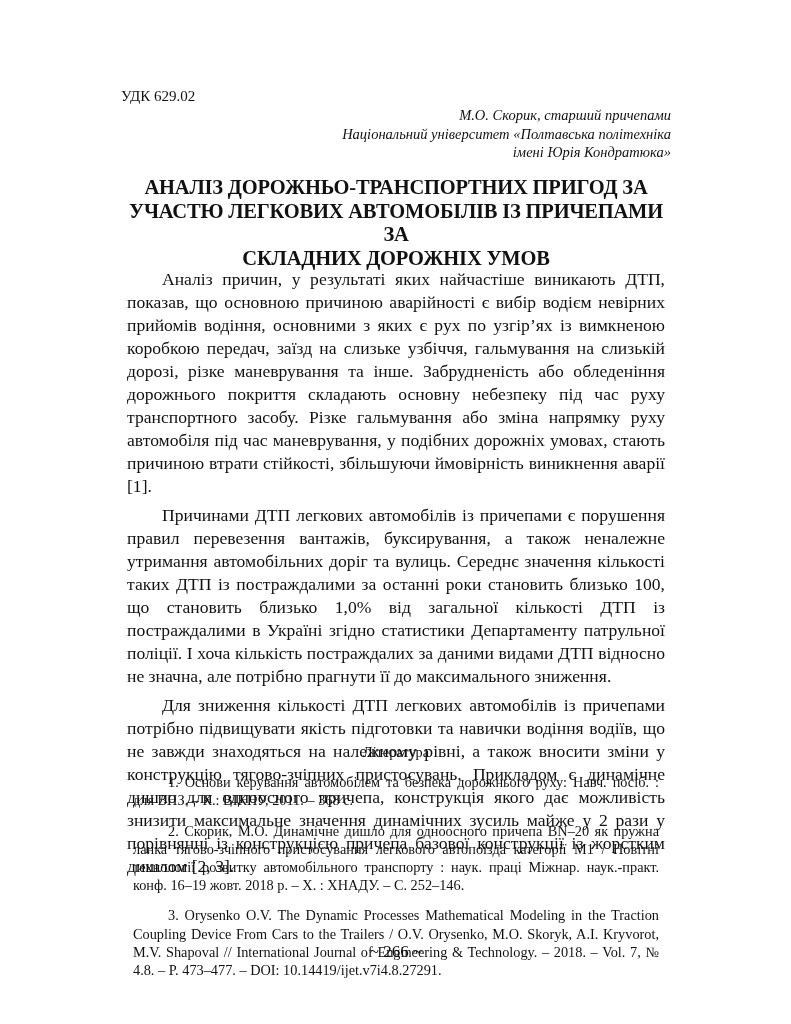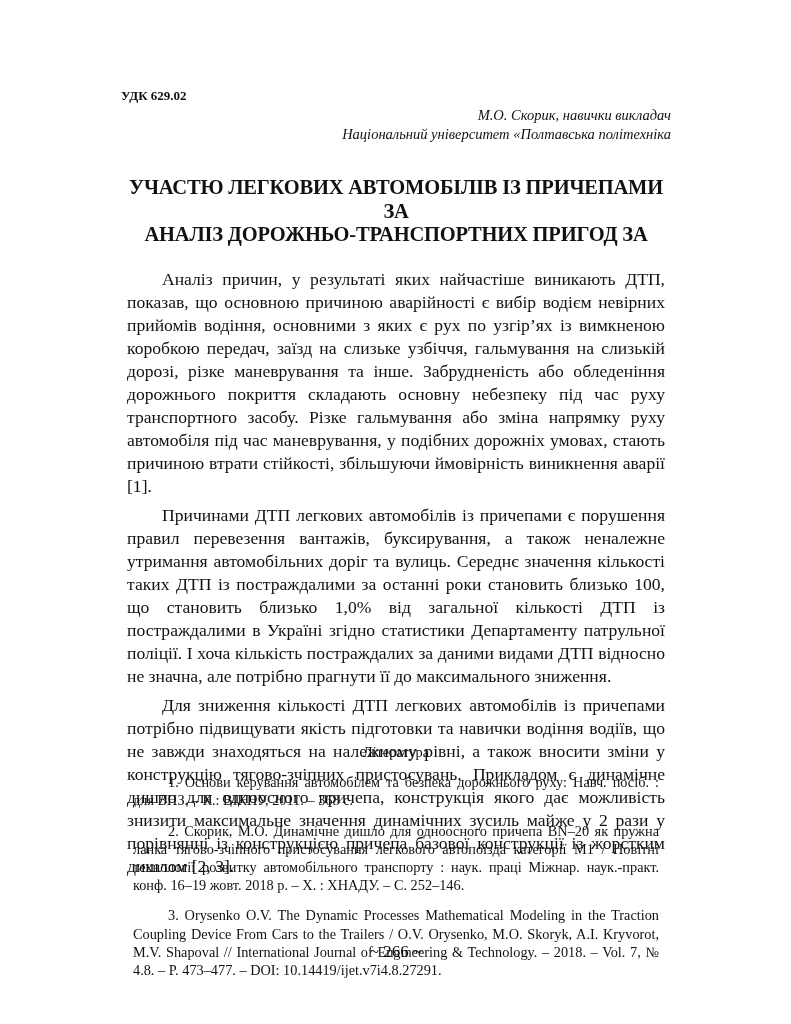--- a/index.html
+++ b/index.html
@@ -1,19 +1,19 @@
 <!DOCTYPE html>
 <html><head>
 <meta charset="utf-8">
 <style>
   html, body { margin: 0; padding: 0; background: #ffffff; }
   body { width: 791px; height: 1024px; position: relative; overflow: hidden;
          font-family: "Liberation Serif", "DejaVu Serif", serif; color: #111; }
   .page { position: absolute; left: 121px; top: 0; width: 550px; }
-  .udk { position: absolute; top: 88px; left: 0; font-weight: bold; font-size: 13px; }
+  .udk { position: absolute; top: 88px; left: 0; font-weight: normal; font-size: 15px; }
   .author { position: absolute; top: 106px; right: 0; width: 550px; text-align: right;
             font-style: italic; font-size: 14.5px; line-height: 18.5px; }
   .title { position: absolute; top: 176px; left: 0; width: 550px; text-align: center;
            font-weight: bold; font-size: 20.5px; line-height: 23.5px; letter-spacing: -0.2px; }
   .body { position: absolute; top: 262px; left: 0; width: 550px; font-size: 17.6px;
           line-height: 23px; text-align: justify; }
   .body p { margin: 6px; text-indent: 35px; }
   .refs { position: absolute; top: 743px; left: 0; width: 550px; 
           font-size: 14.3px; line-height: 18.2px; text-align: justify; }
   .refs .heading { text-align: center; }
@@ -21,27 +21,29 @@
   .pagenum { position: absolute; top: 942px; left: 0; width: 550px; text-align: center;
              font-size: 17px; }
 </style>
 </head>
 <body>
 
 <div class="page">
   <div class="udk">УДК 629.02</div>
 
   <div class="author">
-    <div>М.О. Скорик, навички викладач</div>
+    <div>М.О. Скорик, старший причепами</div>
     <div>Національний університет «Полтавська політехніка</div>
+    <div>імені Юрія Кондратюка»</div>
   </div>
 
   <div class="title">
+    <div>АНАЛІЗ ДОРОЖНЬО-ТРАНСПОРТНИХ ПРИГОД ЗА</div>
     <div>УЧАСТЮ ЛЕГКОВИХ АВТОМОБІЛІВ ІЗ ПРИЧЕПАМИ ЗА</div>
-    <div>АНАЛІЗ ДОРОЖНЬО-ТРАНСПОРТНИХ ПРИГОД ЗА</div>
+    <div>СКЛАДНИХ ДОРОЖНІХ УМОВ</div>
   </div>
 
   <div class="body">
     <p>Аналіз причин, у результаті яких найчастіше виникають ДТП, показав, що основною причиною аварійності є вибір водієм невірних прийомів водіння, основними з яких є рух по узгір’ях із вимкненою коробкою передач, заїзд на слизьке узбіччя, гальмування на слизькій дорозі, різке маневрування та інше. Забрудненість або обледеніння дорожнього покриття складають основну небезпеку під час руху транспортного засобу. Різке гальмування або зміна напрямку руху автомобіля під час маневрування, у подібних дорожніх умовах, стають причиною втрати стійкості, збільшуючи ймовірність виникнення аварії [1].</p>
     <p>Причинами ДТП легкових автомобілів із причепами є порушення правил перевезення вантажів, буксирування, а також неналежне утримання автомобільних доріг та вулиць. Середнє значення кількості таких ДТП із постраждалими за останні роки становить близько 100, що становить близько 1,0% від загальної кількості ДТП із постраждалими в Україні згідно статистики Департаменту патрульної поліції. І хоча кількість постраждалих за даними видами ДТП відносно не значна, але потрібно прагнути її до максимального зниження.</p>
     <p>Для зниження кількості ДТП легкових автомобілів із причепами потрібно підвищувати якість підготовки та навички водіння водіїв, що не завжди знаходяться на належному рівні, а також вносити зміни у конструкцію тягово-зчіпних пристосувань. Прикладом є динамічне дишло для одноосного причепа, конструкція якого дає можливість знизити максимальне значення динамічних зусиль майже у 2 рази у порівнянні із конструкцією причепа базової конструкції із жорстким дишлом [2, 3].</p>
   </div>
 
   <div class="refs">
     <div class="heading">Література</div>

